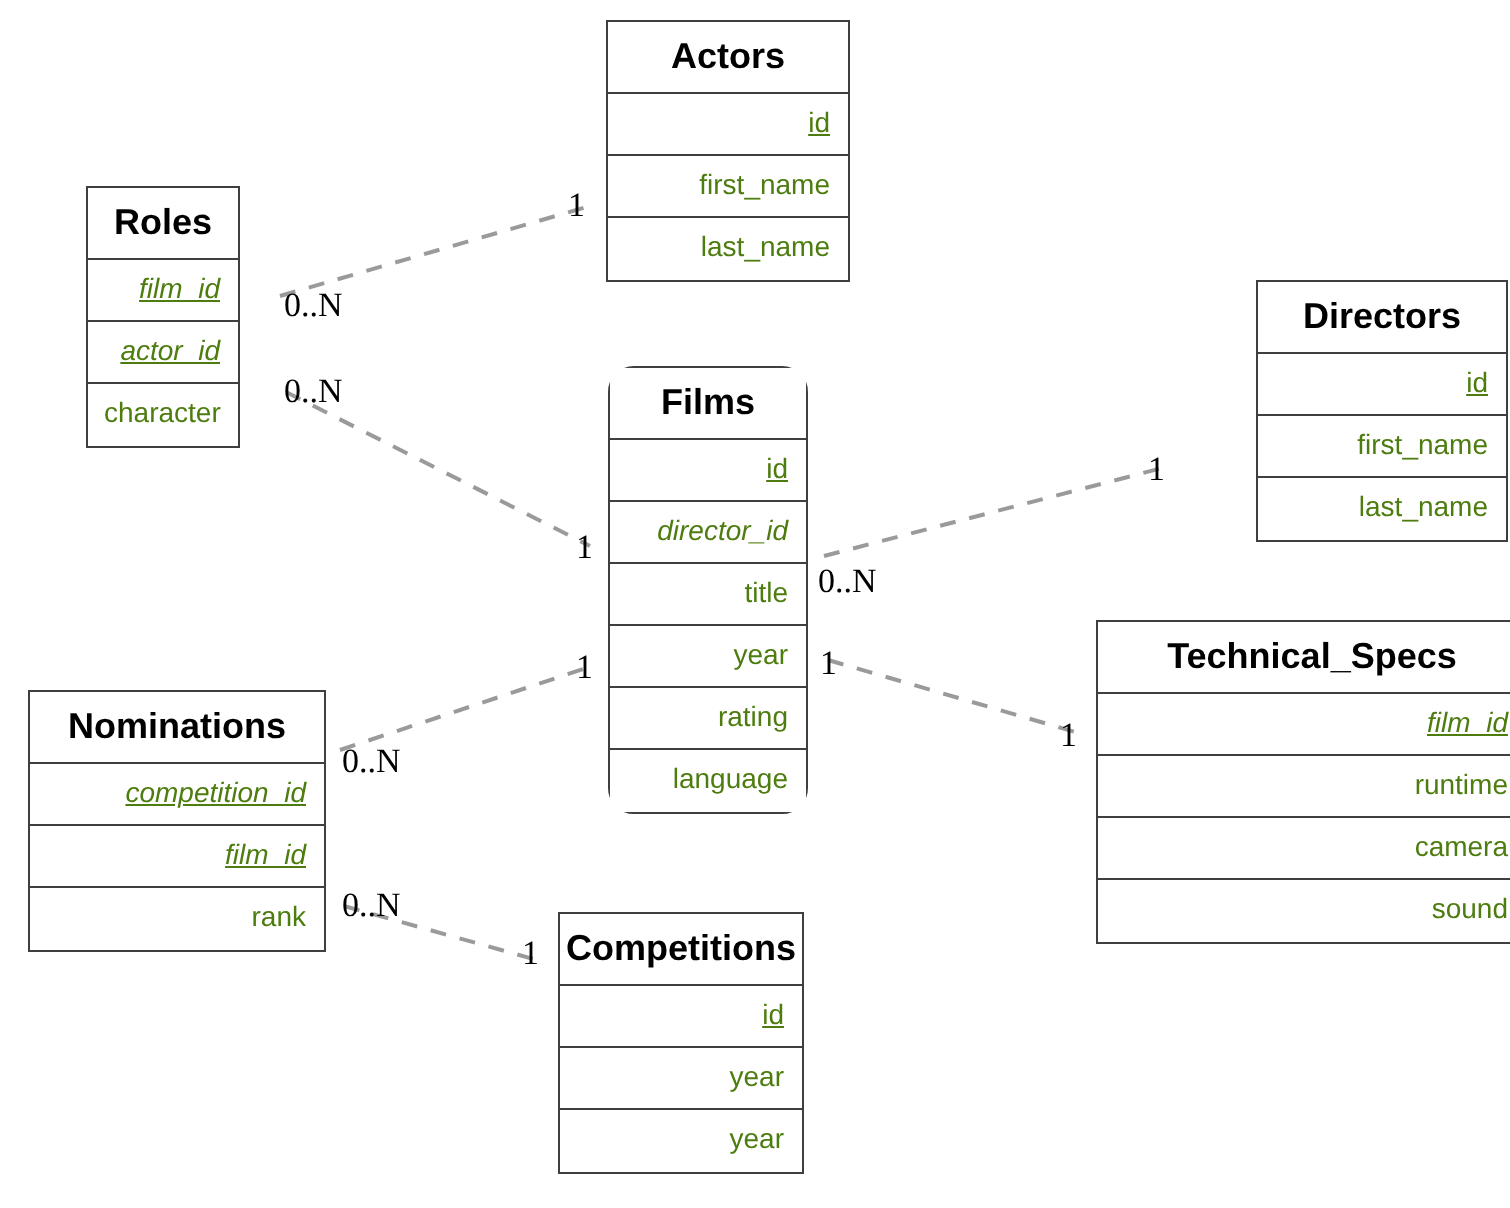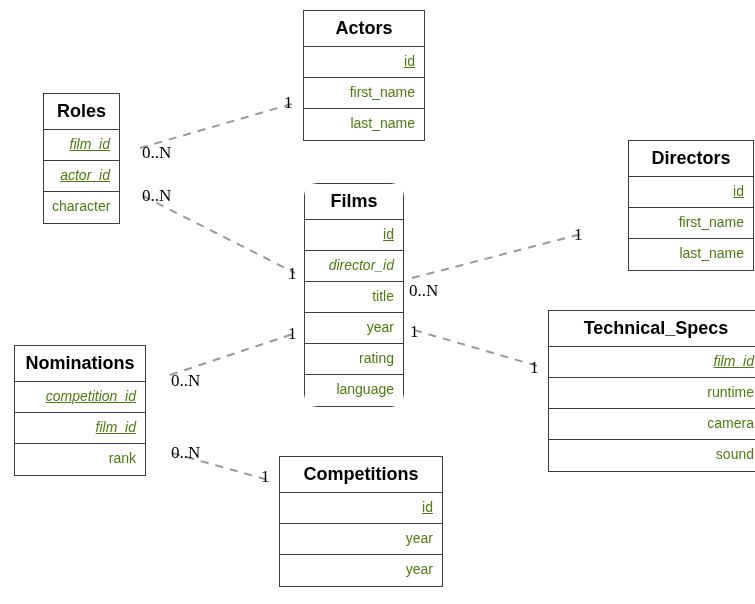--- a/index.html
+++ b/index.html
@@ -133,28 +133,28 @@
   </div>
 
   <div class="entity" style="left:548px; top:310px; width:216px;">
     <div class="title">Technical_Specs</div>
     <div class="attr fkpk sep-strong">film_id</div>
     <div class="attr sep-strong">runtime</div>
     <div class="attr sep-strong">camera</div>
     <div class="attr">sound</div>
   </div>
 
-  <div class="entity" style="left:14px; top:345px; width:132px;">
+  <div class="entity" style="left:14px; top:345px; width:149px;">
     <div class="title">Nominations</div>
     <div class="attr fkpk sep-strong">competition_id</div>
     <div class="attr fkpk sep-strong">film_id</div>
     <div class="attr">rank</div>
   </div>
 
-  <div class="entity" style="left:279px; top:456px; width:164px;">
+  <div class="entity" style="left:279px; top:456px; width:123px;">
     <div class="title">Competitions</div>
     <div class="attr pk sep-strong">id</div>
     <div class="attr sep-strong">year</div>
     <div class="attr">year</div>
   </div>
 
   <div class="card" style="left:142px; top:143px;">0..N</div>
   <div class="card" style="left:284px; top:93px;">1</div>
 
   <div class="card" style="left:142px; top:186px;">0..N</div>

